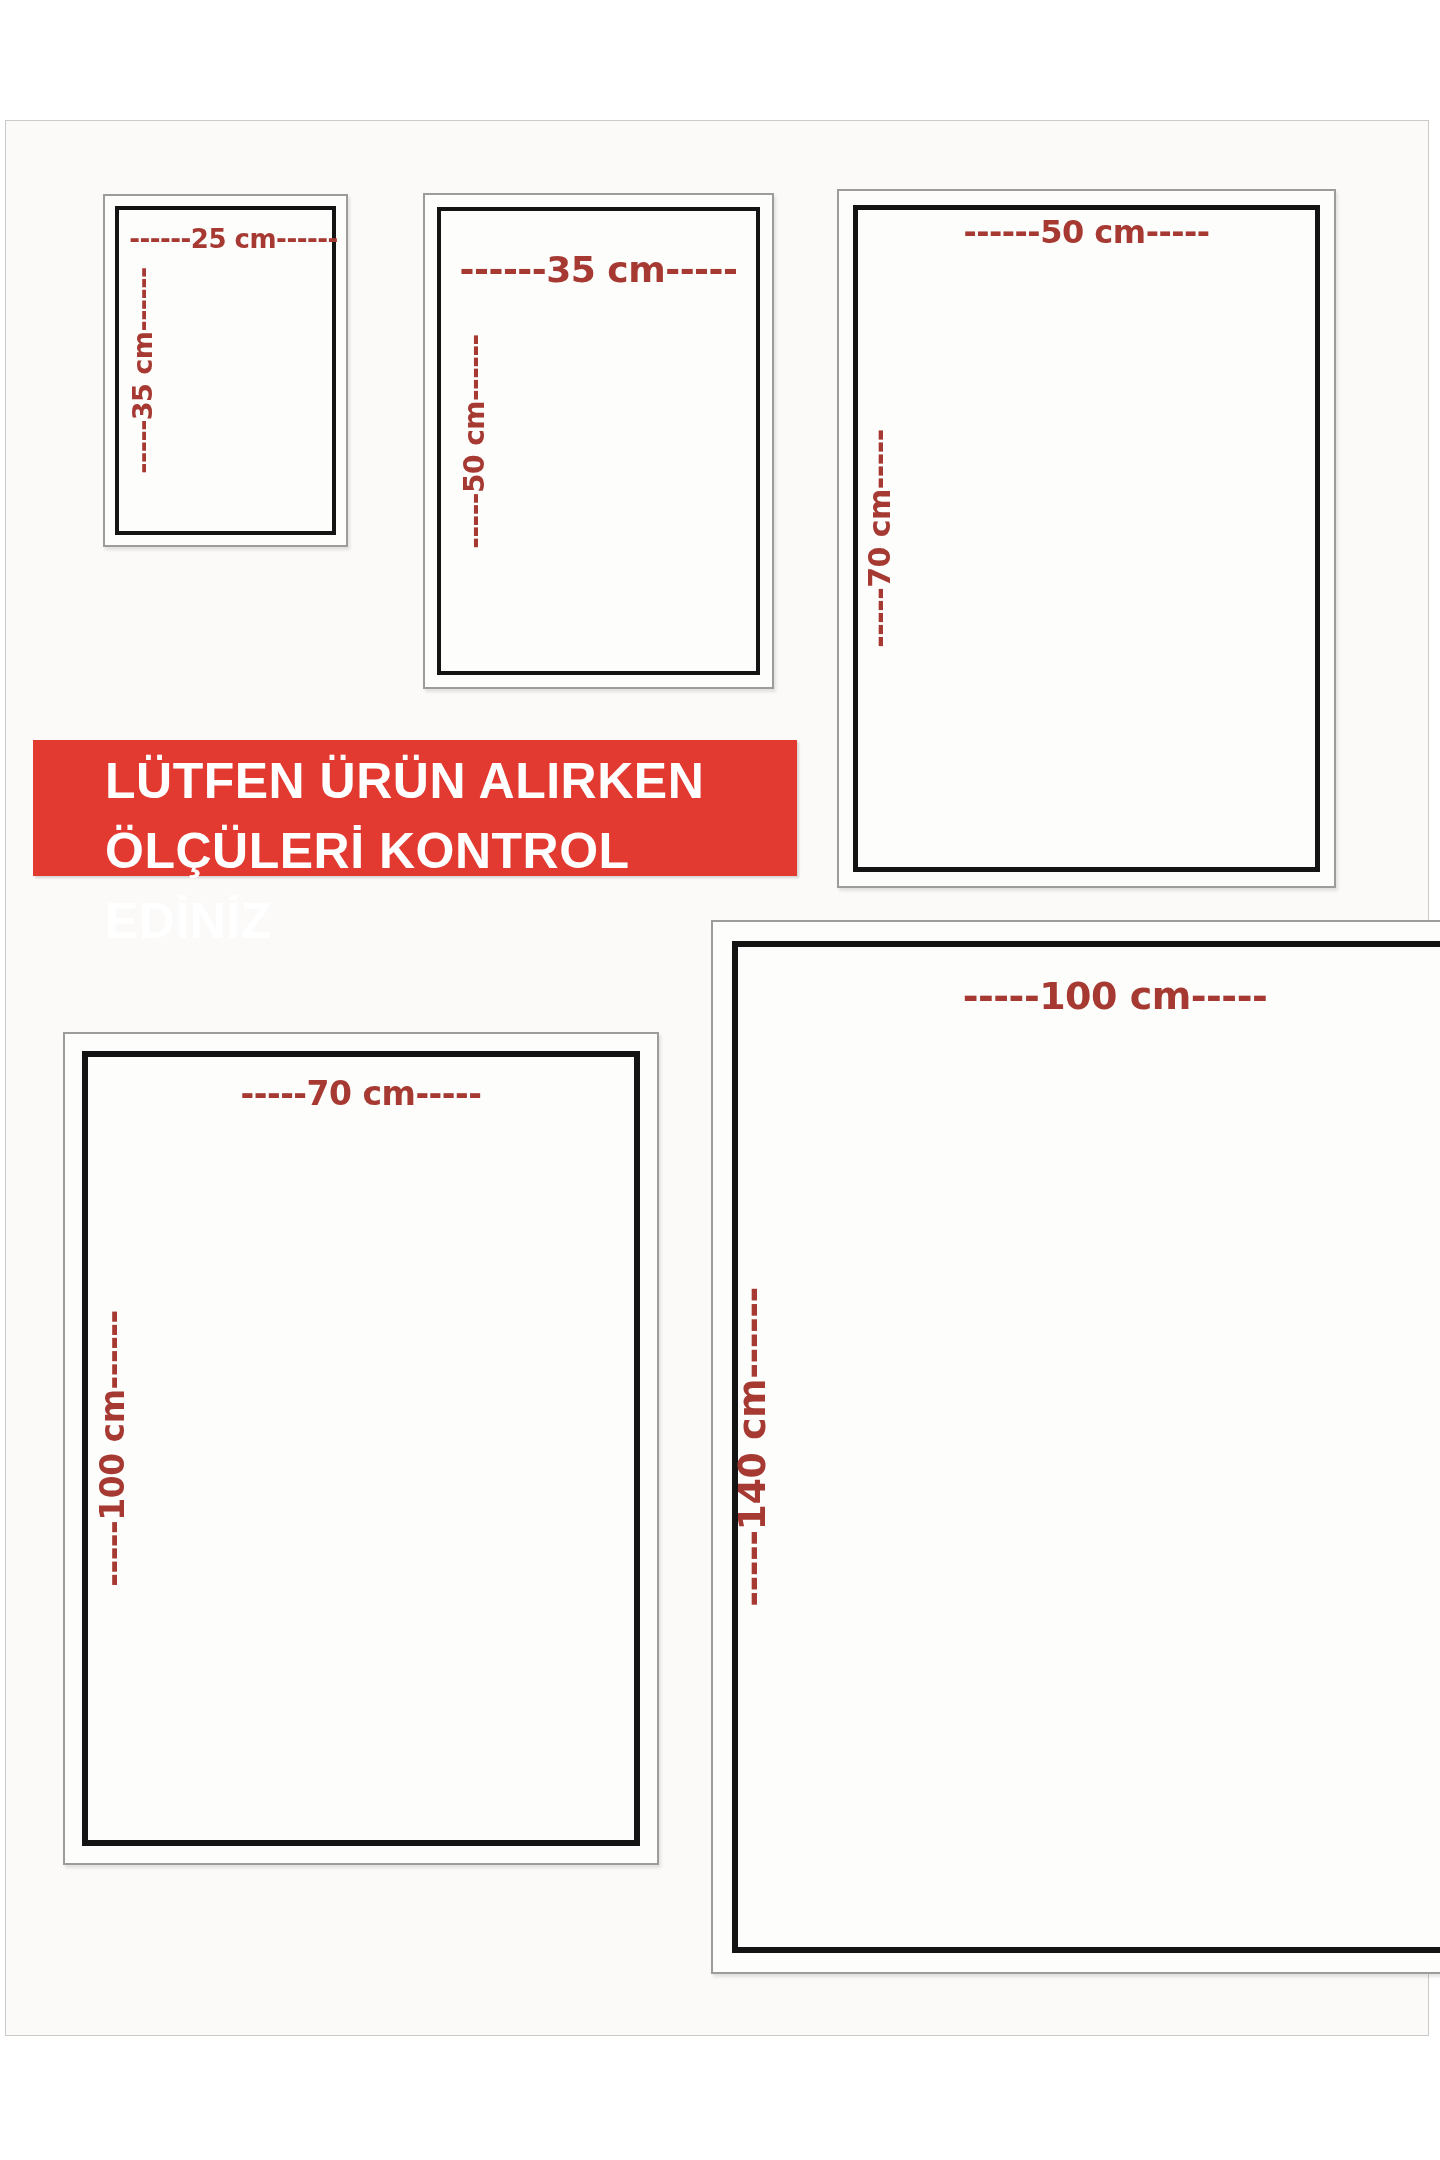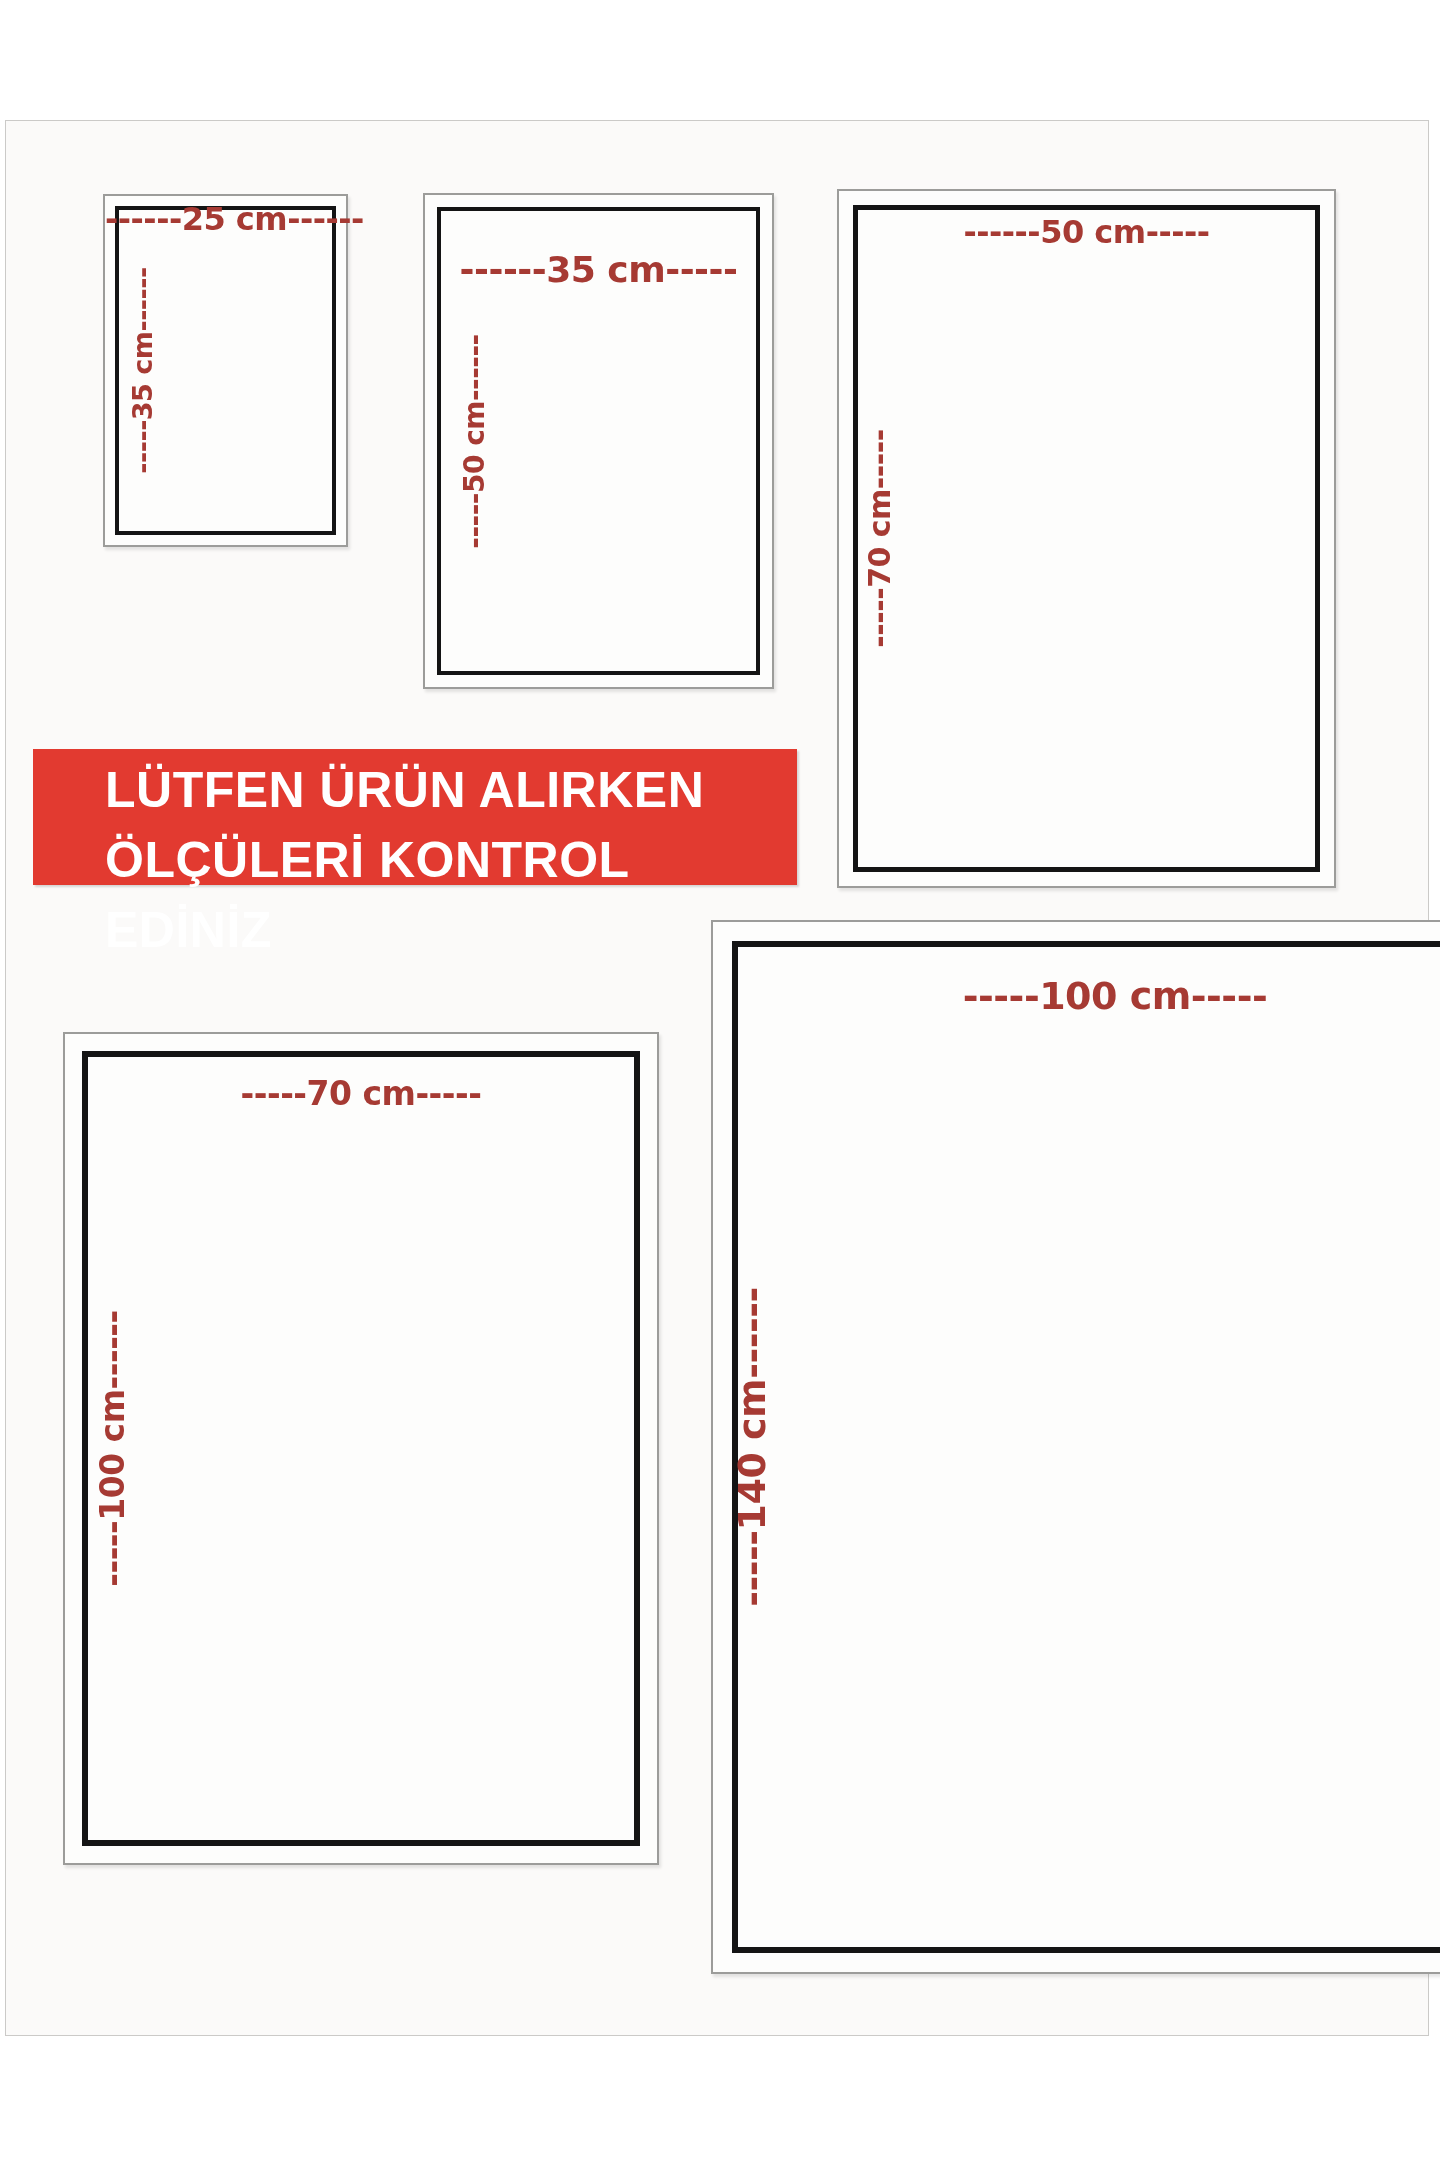--- a/index.html
+++ b/index.html
@@ -66,33 +66,32 @@
     background:#e23a30;
     color:#ffffff;
     font-family:"Liberation Sans", sans-serif;
     font-weight:bold;
     font-size:50px;
     line-height:70px;
     letter-spacing:0.5px;
     padding:6px 0 0 72px;
     box-sizing:border-box;
     box-shadow:2px 2px 2px rgba(0,0,0,0.15);
-    margin-top:9px;
   }
 </style>
 </head>
 <body>
 
 <div class="page">
 
   <div class="photo"></div>
 
   <div class="size-box" style="left:103px; top:194px; width:245px; height:353px;">
     <div class="frame" style="inset:10px; border-width:4px;"></div>
-    <div class="dim-label w-label" style="top:4px; font-size:32px;">------25 cm------</div>
+    <div class="dim-label w-label" style="top:28px; font-size:26px;padding-left:16px;">------25 cm------</div>
     <div class="h-label" style="left:15px;">
       <span class="dim-label" style="font-size:27px;">-----35 cm------</span>
     </div>
   </div>
 
   <div class="size-box" style="left:423px; top:193px; width:351px; height:496px;">
     <div class="frame" style="inset:12px; border-width:4px;"></div>
     <div class="dim-label w-label" style="top:17px; font-size:36px;margin-top:37px;">------35 cm-----</div>
     <div class="h-label" style="left:27px;">
       <span class="dim-label" style="font-size:28px;">-----50 cm------</span>

